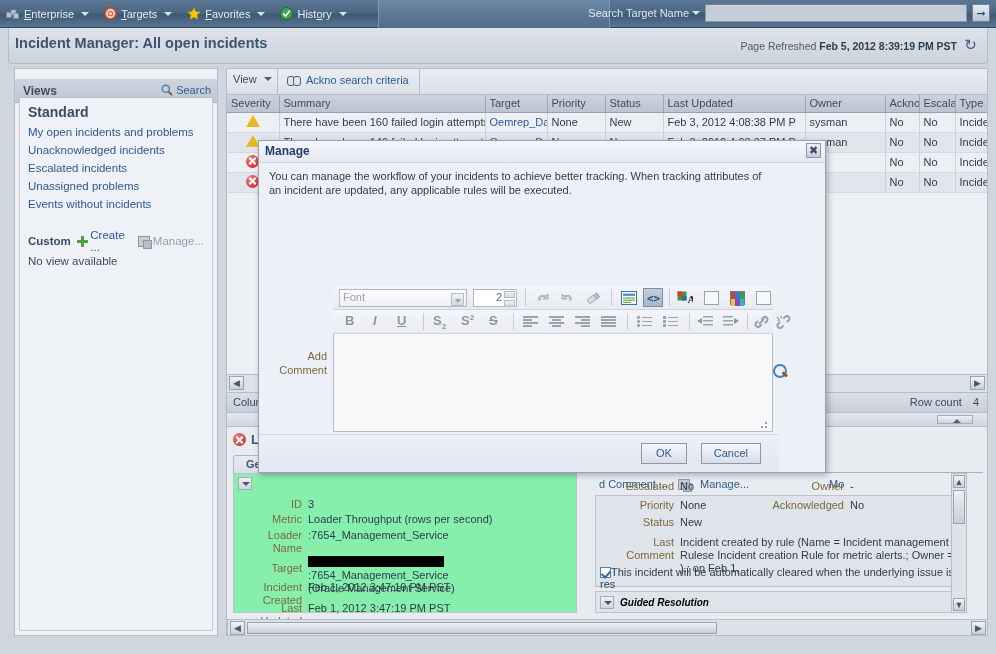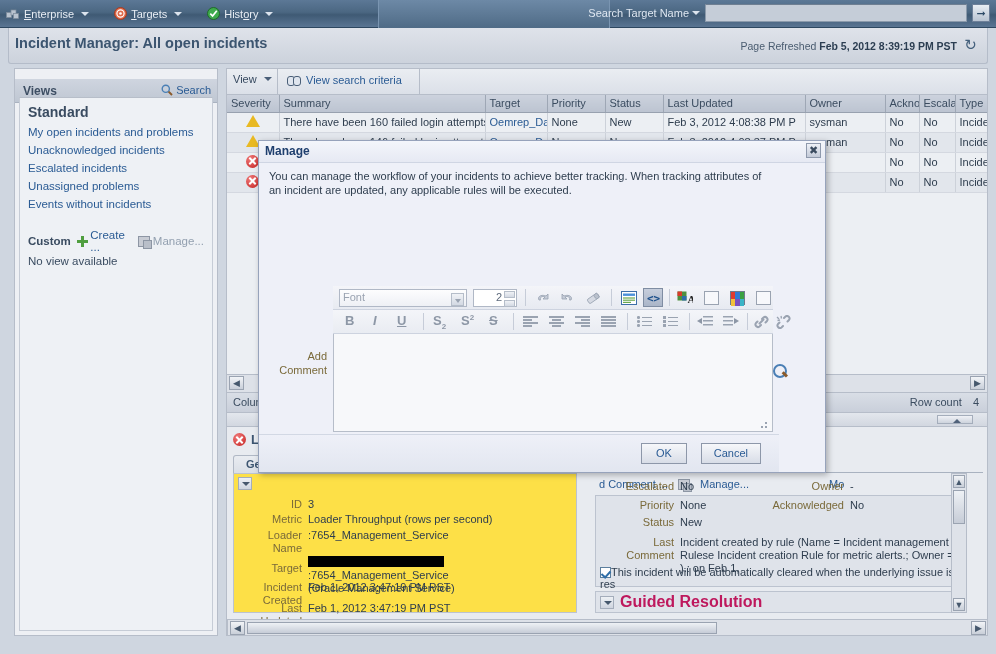--- a/index.html
+++ b/index.html
@@ -12,21 +12,21 @@
     background: #cfd6e0;
     overflow: hidden;
     position: relative;
   }
 
   
   #topbar {
     position:absolute; left:0; top:0; width:996px; height:28px;
     background: linear-gradient(to bottom, #5c7896 0%, #4b6782 45%, #3f5a74 55%, #5a7593 100%);
     border-bottom:1px solid #2d4760;
-    display:flex; align-items:center;gap:10px;
+    display:flex; align-items:center;
   }
   .gmenu {
     display:flex; align-items:center; gap:4px;
     padding:0 9px 0 6px; height:28px; color:#e9eef5; font-size:11px;
     cursor:default; white-space:nowrap;
   }
   .gmenu .lbl u { text-decoration:underline; }
   .caret { width:0;height:0;border-left:4px solid transparent;border-right:4px solid transparent;
            border-top:4px solid #dce4ee; margin-left:3px; }
   #topbar .sep-panel {
@@ -169,37 +169,37 @@
   #detailtitle { position:absolute; left:6px; top:5px; font-size:13px; font-weight:bold; color:#3c5570;
     display:flex; align-items:center; gap:5px; white-space:nowrap; }
   #dtabs { position:absolute; left:6px; top:28px; width:750px; height:18px; border-bottom:1px solid #a9b2c0; }
   .dtab { position:absolute; top:0; height:18px; padding:2px 12px; font-size:11px; font-weight:bold;
     color:#3c5570; background:linear-gradient(to bottom,#e9ecf1,#dadfe7);
     border:1px solid #b0b8c5; border-bottom:0; border-radius:3px 3px 0 0; }
   .dtab.t1 { left:0; } .dtab.t2 { left:82px; }
 
   #dbody { position:absolute; left:6px; top:46px; width:750px; height:158px; }
   #dleft { position:absolute; left:0; top:0; width:344px; height:140px;
-    background:#fde047; border:1px solid #bcc3cf; }
+    background:#86efac; border:1px solid #bcc3cf; }
   #dleft .collapse { position:absolute; left:4px; top:3px; width:14px;height:13px;
     background:linear-gradient(to bottom,#eef1f5,#cfd5df); border:1px solid #a4adbb; }
   #dleft .collapse::after{content:"";position:absolute;left:3px;top:4px;width:0;height:0;
     border-left:4px solid transparent;border-right:4px solid transparent;border-top:4px solid #46586d;}
   .flabel { position:absolute; text-align:right; color:#7a6a3a; font-size:11px; line-height:13px; }
   .fvalue { position:absolute; color:#2e3d4e; font-size:11px; line-height:13px; }
   .redact { display:inline-block; background:#000; color:#000; height:11px; vertical-align:-1px; }
 
   #dright { position:absolute; right:16px; top:0; width:372px; height:140px; }
   #dractions { position:absolute; left:0; top:0; width:372px; height:22px; font-size:11px; color:#2a5b94;
     display:flex; align-items:center; gap:10px; padding-left:4px; }
   #drpanel { position:absolute; left:0; top:22px; width:372px; height:92px;
     background:#dfe3ea; border:1px solid #bcc3cf; }
   #guided { position:absolute; left:0; bottom:0; width:372px; height:22px;
     background:#dfe3ea; border:1px solid #bcc3cf; display:flex; align-items:center; gap:6px; padding-left:4px; }
-  #guided .gtitle { font-weight:bold; font-size:16px; color:#be185d; }
+  #guided .gtitle { font-weight:bold; font-size:10px; color:#000000;font-style:italic; }
   .gcollapse { width:14px;height:13px;background:linear-gradient(to bottom,#eef1f5,#cfd5df);border:1px solid #a4adbb;position:relative;}
   .gcollapse::after{content:"";position:absolute;left:3px;top:4px;width:0;height:0;
     border-left:4px solid transparent;border-right:4px solid transparent;border-top:4px solid #46586d;}
 
   #dvscroll { position:absolute; right:0; top:0; width:16px; height:140px;
     background:#dee2e9; border:1px solid #b6bdc9; }
   #dvscroll .vb { position:absolute; left:1px; width:12px; height:13px;
     background:linear-gradient(to bottom,#f2f4f7,#c9cfd9); border:1px solid #9aa3b1;
     font-size:9px;color:#46586d;text-align:center;line-height:12px; }
   #dvscroll .vb.up { top:1px; } #dvscroll .vb.dn { bottom:1px; }
@@ -315,20 +315,29 @@
       <svg width="13" height="13" viewBox="0 0 13 13">
           <circle cx="6.5" cy="6.5" r="6" fill="#e06a4a" stroke="#a33c22"></circle>
           <circle cx="6.5" cy="6.5" r="3.6" fill="none" stroke="#fff" stroke-width="1.2"></circle>
           <circle cx="6.5" cy="6.5" r="1.3" fill="#fff"></circle>
         </svg>
     </span>
     <span class="lbl"><u>T</u>argets</span>
     <span class="caret"></span>
   </div>
 
+  <div class="gmenu">
+    <span style="display:inline-block;width:14px;height:13px;">
+      <svg width="14" height="13" viewBox="0 0 14 13">
+          <polygon points="7,0.5 8.9,4.6 13.4,5.1 10,8.1 11,12.5 7,10.2 3,12.5 4,8.1 0.6,5.1 5.1,4.6" fill="#f5c518" stroke="#b8860b" stroke-width="0.7"></polygon>
+        </svg>
+    </span>
+    <span class="lbl"><u>F</u>avorites</span>
+    <span class="caret"></span>
+  </div>
 
   <div class="gmenu">
     <span style="display:inline-block;width:13px;height:13px;">
       <svg width="13" height="13" viewBox="0 0 13 13">
           <circle cx="6.5" cy="6.5" r="6" fill="#3faa4c" stroke="#1f6b2a"></circle>
           <path d="M3.3 6.6 L5.6 9 L9.8 3.8" fill="none" stroke="#fff" stroke-width="1.7"></path>
         </svg>
     </span>
     <span class="lbl">Hist<u>o</u>ry</span>
     <span class="caret"></span>
@@ -392,21 +401,21 @@
 <div id="main">
 
   <div id="viewtoolbar">
     <div id="viewbtn">
       <span>View</span>
       <span class="caret" style="border-top-color:#4a5f78;"></span>
     </div>
     <div id="vtsep"></div>
     <div id="vsc">
       <span class="bino"></span>
-      <span>View search criteria</span>
+      <span>Ackno search criteria</span>
     </div>
     <div id="vtsep2"></div>
   </div>
 
   <div id="tablewrap">
     <table class="grid">
       <colgroup>
         <col style="width:52px">
           <col style="width:206px">
           <col style="width:62px">

